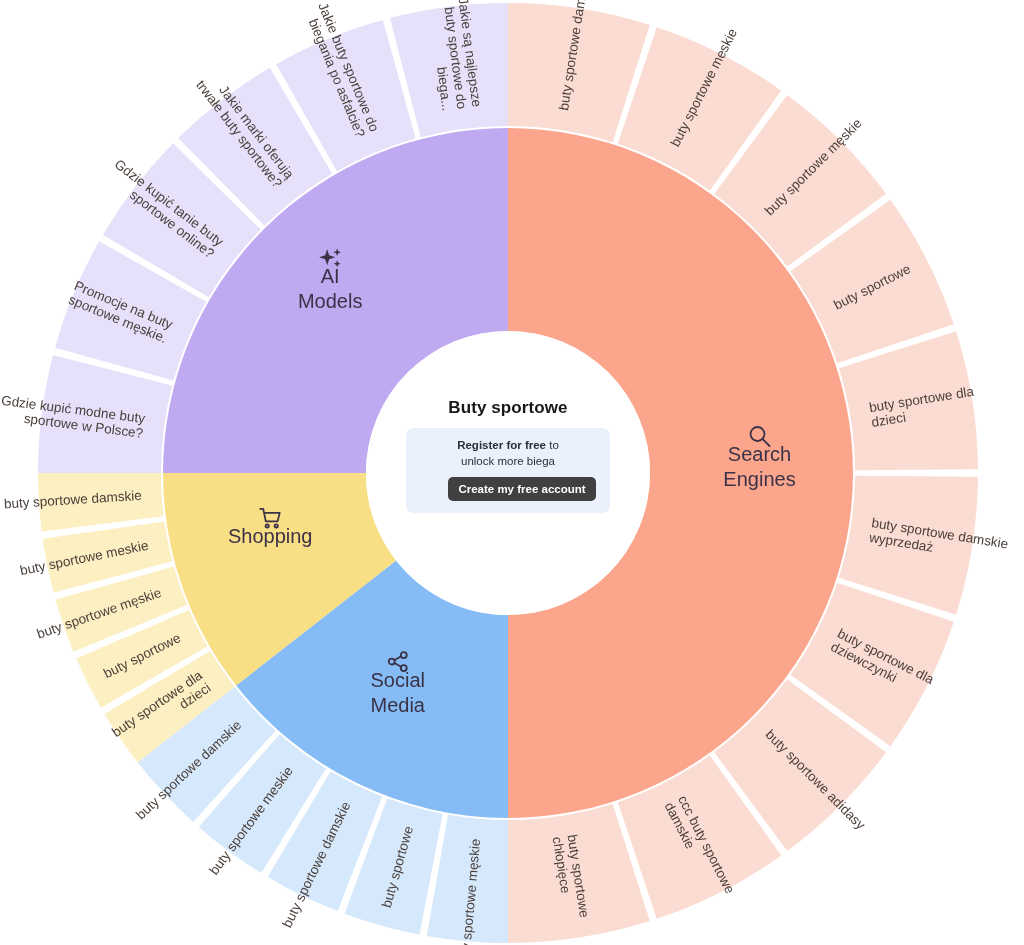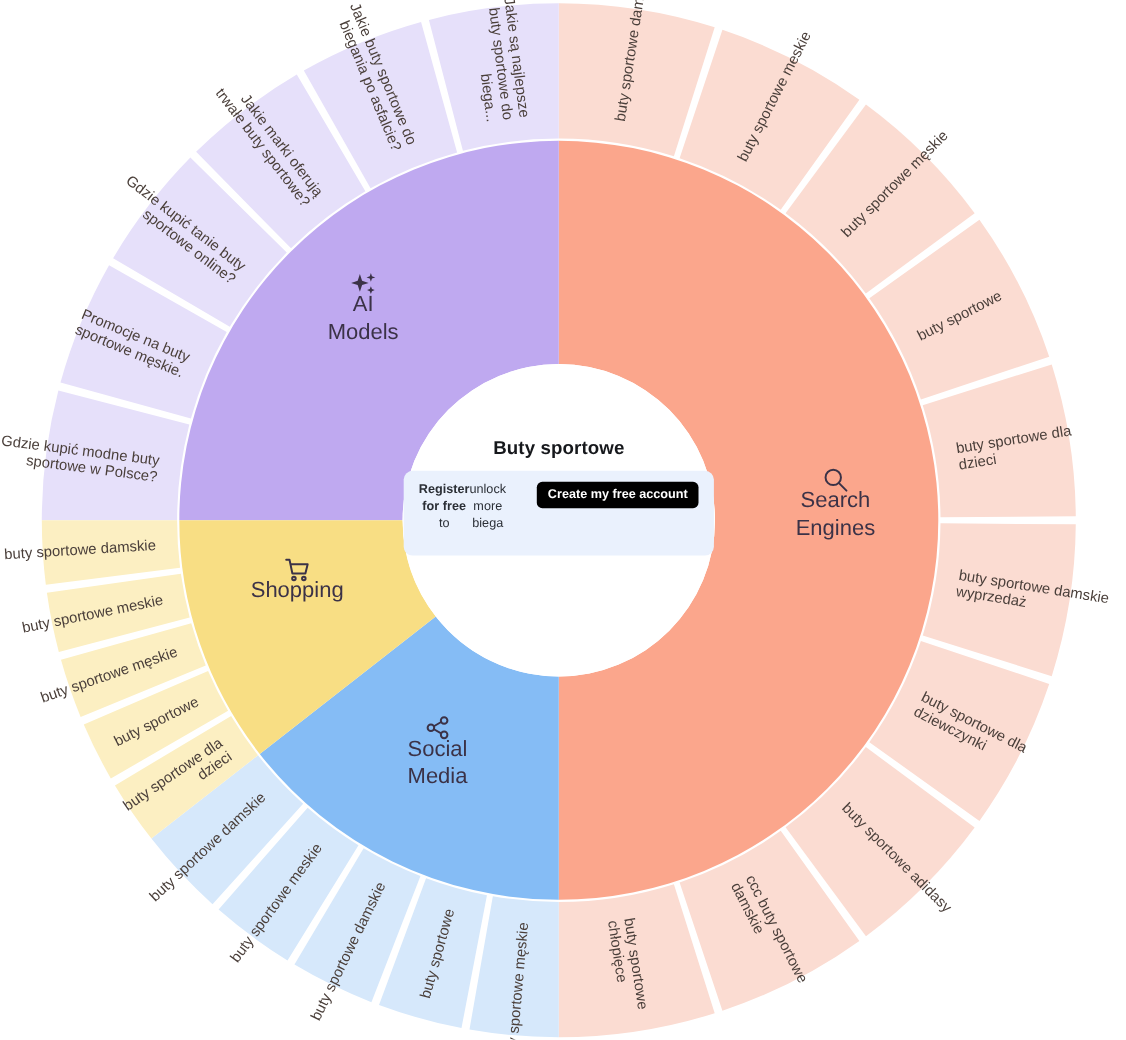--- a/index.html
+++ b/index.html
@@ -31,28 +31,28 @@
     display:flex;flex-direction:column;align-items:center;
     pointer-events:none;
   }
   #center-title{
     font-size:17px;font-weight:bold;color:#16181c;
     letter-spacing:.1px;margin-bottom:10px;
   }
   #cta-card{
     background:#eaf1fd;border-radius:8px;
     padding:10px 14px 12px 14px;
-    display:flex;flex-direction:row;align-items:flex-start;
+    display:flex;flex-direction:column;align-items:center;
     pointer-events:auto;
   }
   #cta-line1{font-size:11.5px;color:#2b2f36;line-height:1.35;text-align:center;}
   #cta-line1 b{font-weight:bold;}
   #cta-line2{font-size:11.5px;color:#2b2f36;line-height:1.35;text-align:center;margin-bottom:8px;}
   #cta-btn{
-    background:#000000;color:#fff;border:none;border-radius:5px;
+    background:#404040;color:#fff;border:none;border-radius:5px;
     font-family:"Liberation Sans",sans-serif;
     font-size:11.5px;font-weight:bold;
     padding:6px 10px;cursor:pointer;white-space:nowrap;margin-left:28px;
   }
 </style>
 </head>
 <body>
 
 <div id="stage">
   <svg id="sunburst" width="1024" height="945" viewBox="0 0 1024 945">

